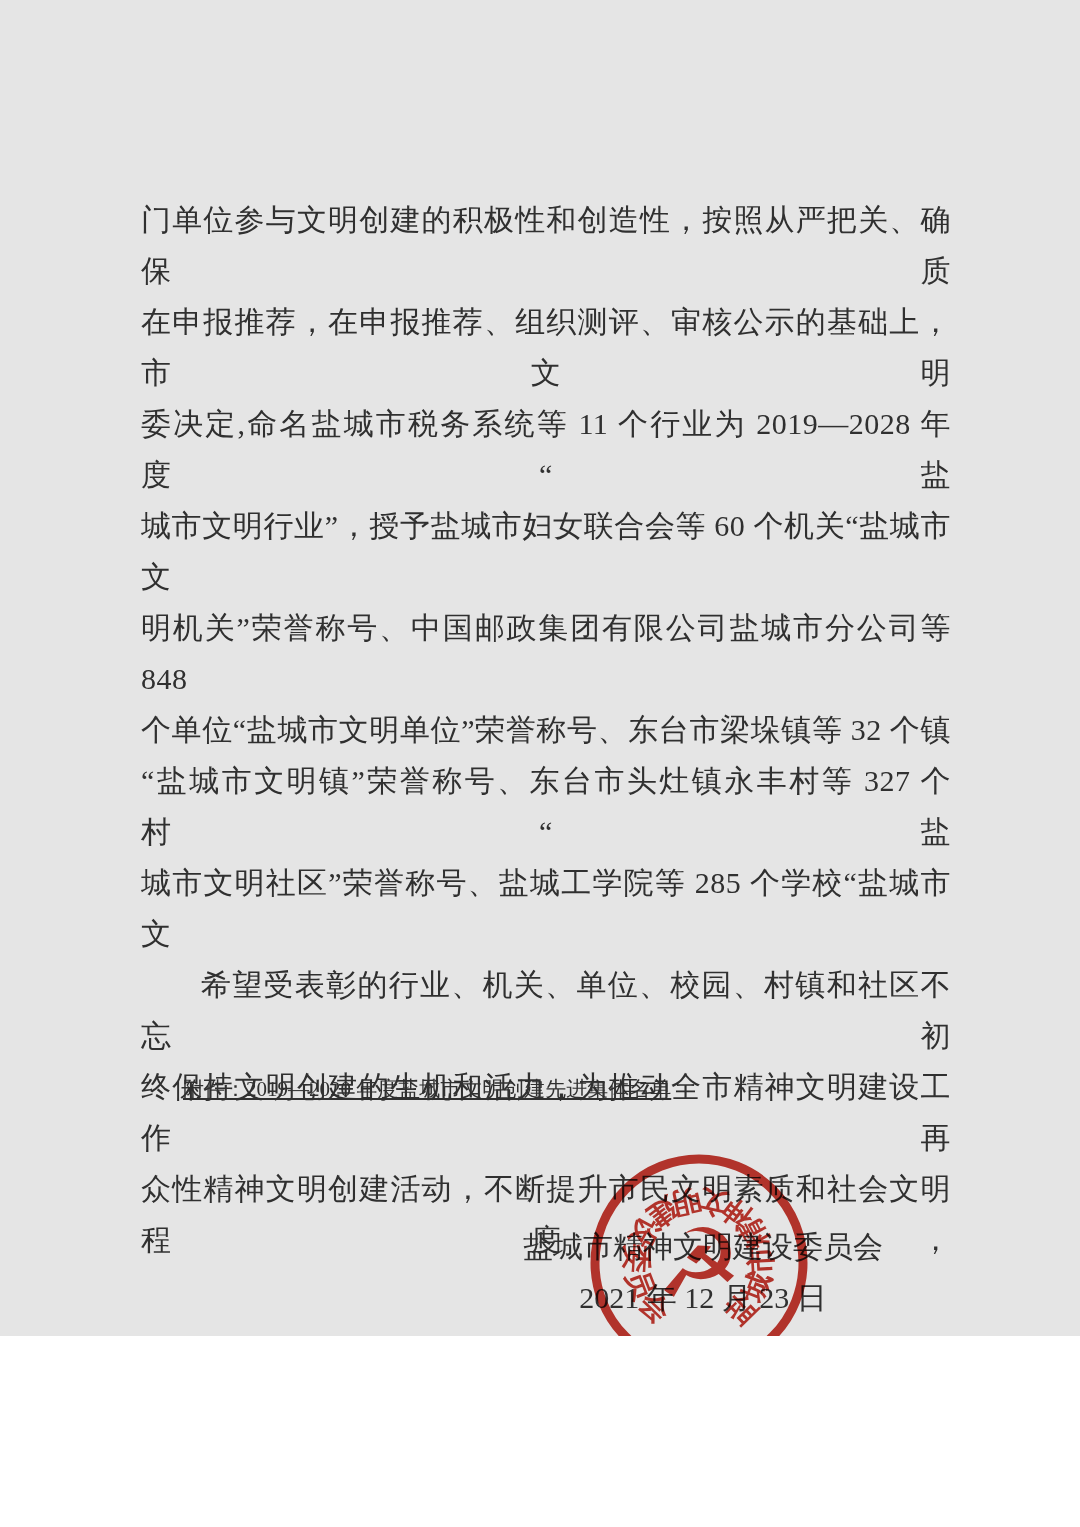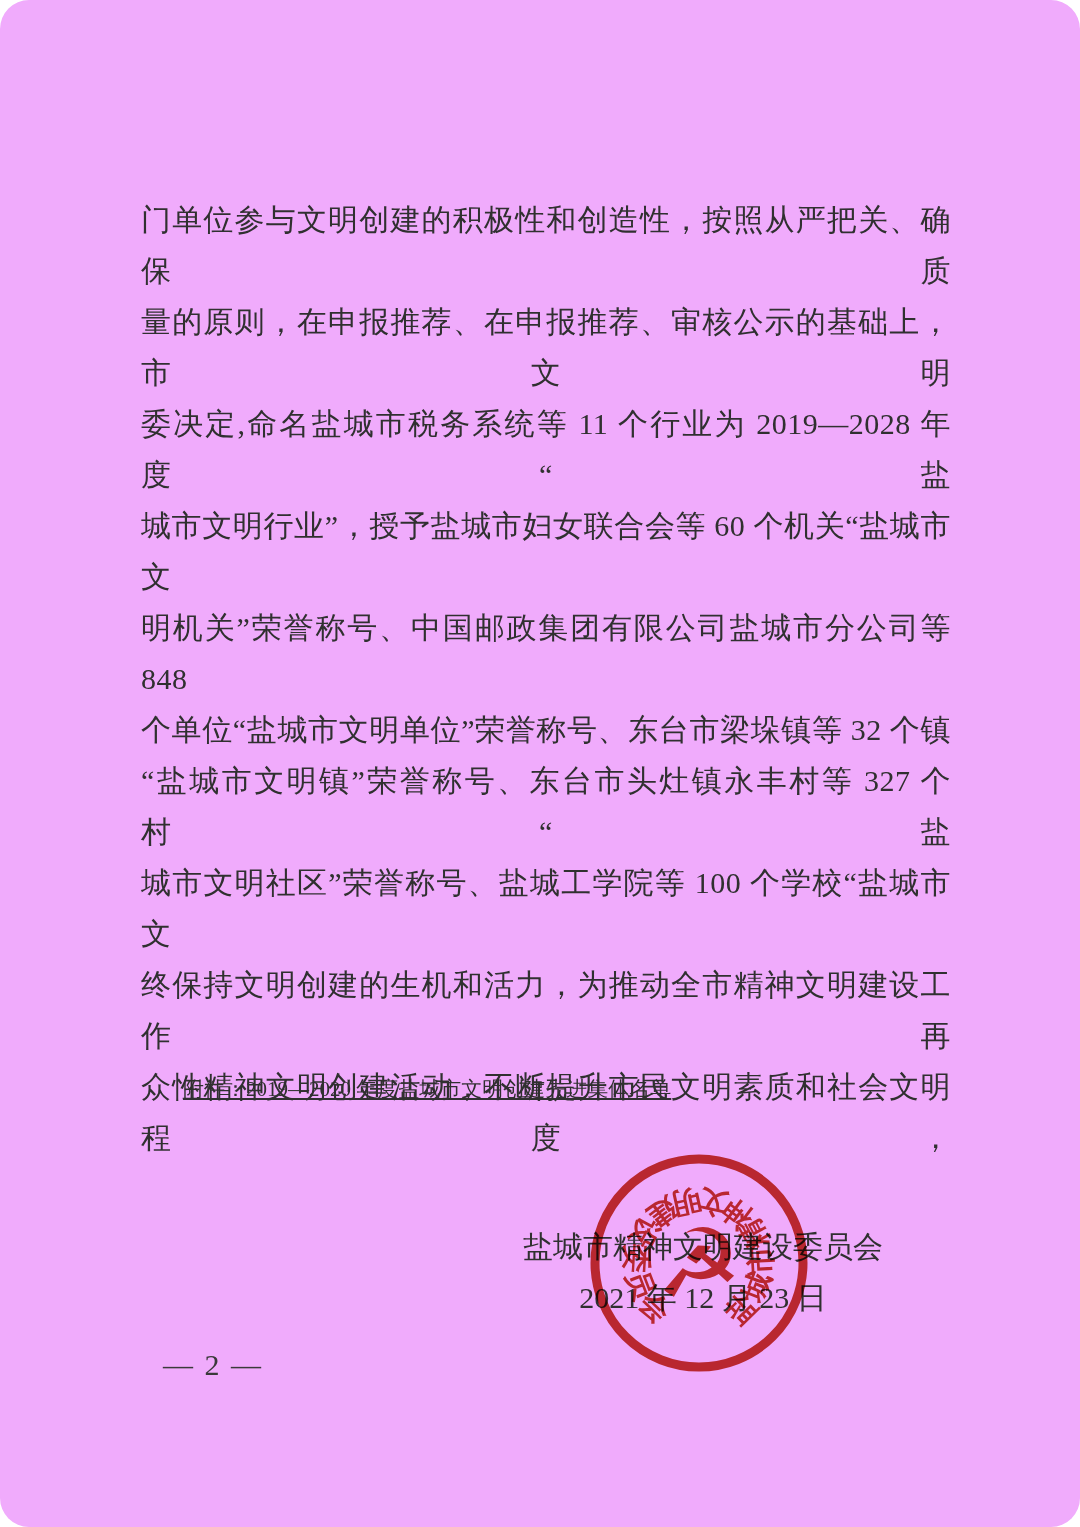--- a/index.html
+++ b/index.html
@@ -3,26 +3,25 @@
 <meta charset="utf-8">
 <style>
   html, body {
     margin: 0;
     padding: 0;
     background: #ffffff;
   }
   .page {
     position: relative;
     width: 1080px;
-    height: 1527px;
-    background: #f0abfc;
+    height: 1336px;
+    background: #e5e5e5;
     overflow: hidden;
     font-family: "Liberation Serif", "DejaVu Serif", serif;
     color: #2e2e2e;
-    border-radius: 29px;
   }
   .body-text {
     position: absolute;
     top: 194px;
     left: 141px;
     width: 810px;
     font-size: 30px;
     line-height: 51px;
     letter-spacing: 0.5px;
     color: #303030;
@@ -102,27 +101,28 @@
     fill: #c0281e;
   }
 </style>
 </head>
 <body>
 
 <div class="page">
 
   <div class="body-text">
     <div class="line j">门单位参与文明创建的积极性和创造性，按照从严把关、确保质</div>
-    <div class="line j">量的原则，在申报推荐、在申报推荐、审核公示的基础上，市文明</div>
+    <div class="line j">在申报推荐，在申报推荐、组织测评、审核公示的基础上，市文明</div>
     <div class="line j">委决定,命名盐城市税务系统等 11 个行业为 2019—2028 年度“盐</div>
     <div class="line j">城市文明行业”，授予盐城市妇女联合会等 60 个机关“盐城市文</div>
     <div class="line j">明机关”荣誉称号、中国邮政集团有限公司盐城市分公司等 848</div>
     <div class="line j">个单位“盐城市文明单位”荣誉称号、东台市梁垛镇等 32 个镇</div>
     <div class="line j">“盐城市文明镇”荣誉称号、东台市头灶镇永丰村等 327 个村“盐</div>
-    <div class="line j">城市文明社区”荣誉称号、盐城工学院等 100 个学校“盐城市文</div>
+    <div class="line j">城市文明社区”荣誉称号、盐城工学院等 285 个学校“盐城市文</div>
+    <div class="line j indent">希望受表彰的行业、机关、单位、校园、村镇和社区不忘初</div>
     <div class="line j">终保持文明创建的生机和活力，为推动全市精神文明建设工作再</div>
     <div class="line j">众性精神文明创建活动，不断提升市民文明素质和社会文明程度，</div>
 
   </div>
 
   <div class="attachment">附件：2019—2020 年度盐城市文明创建先进集体名单</div>
 
   <div class="signature-block">
     <div class="sig">盐城市精神文明建设委员会</div>
     <div class="date">2021 年 12 月 23 日</div>

